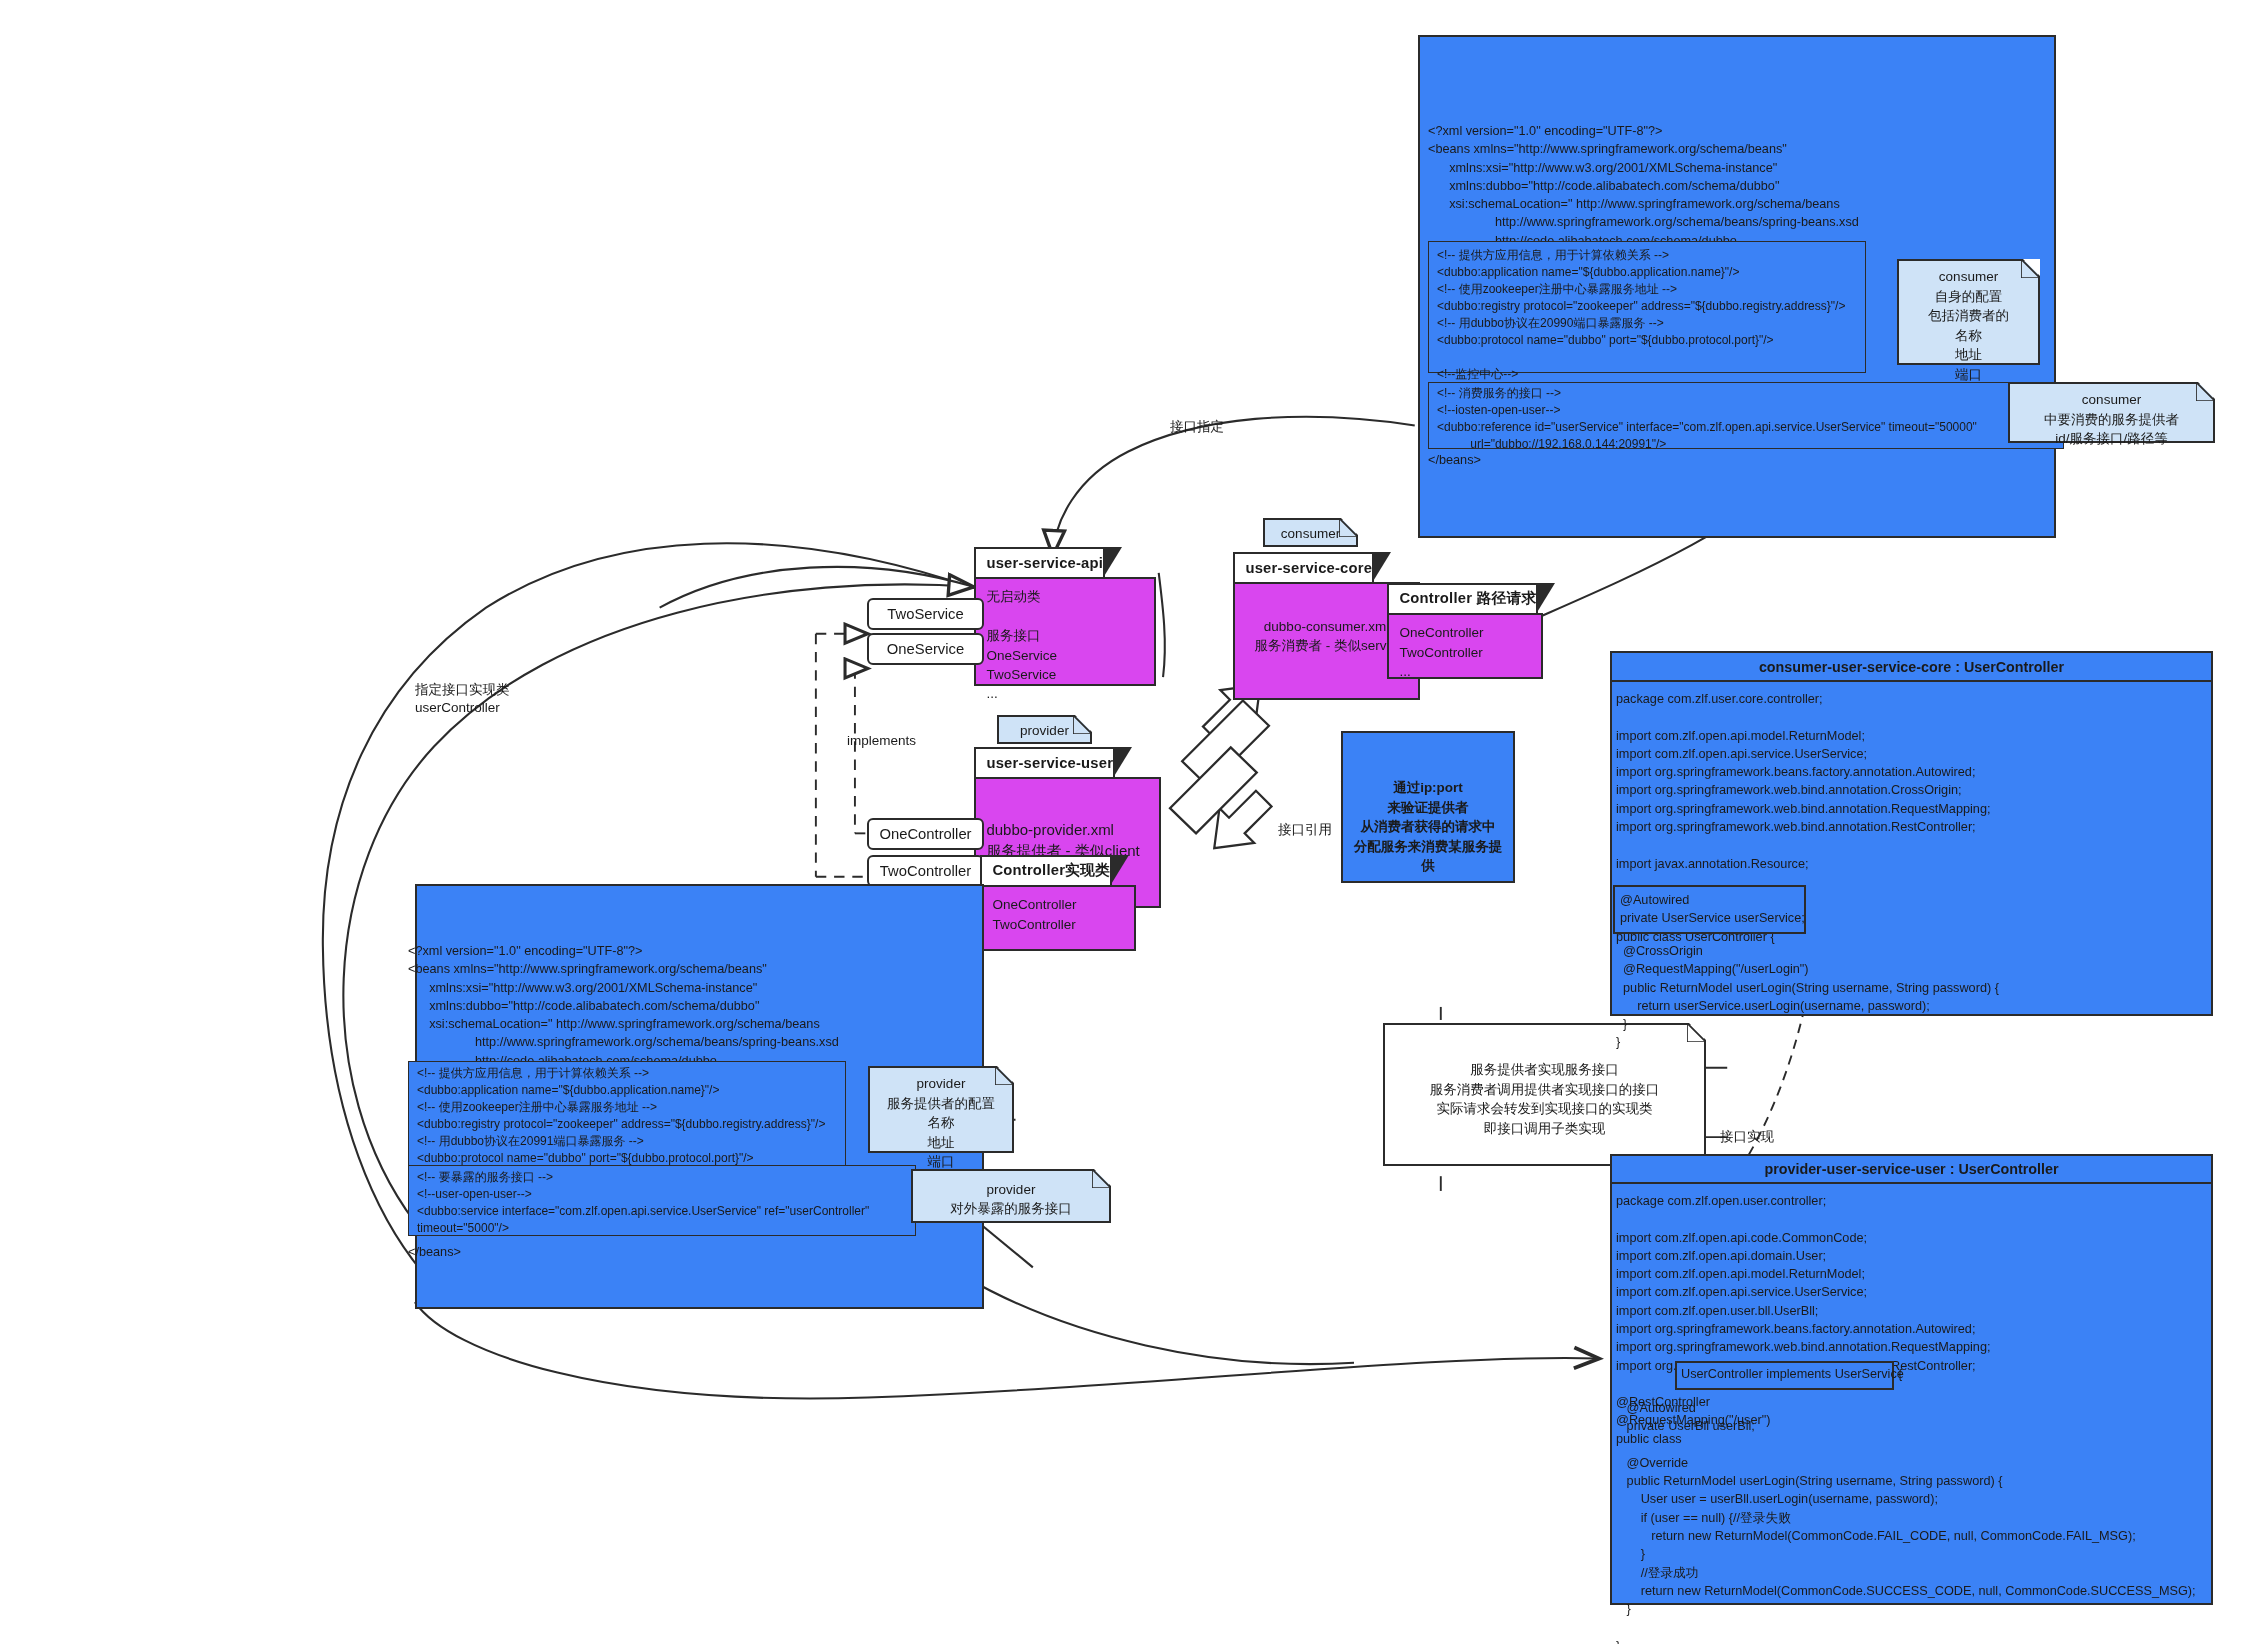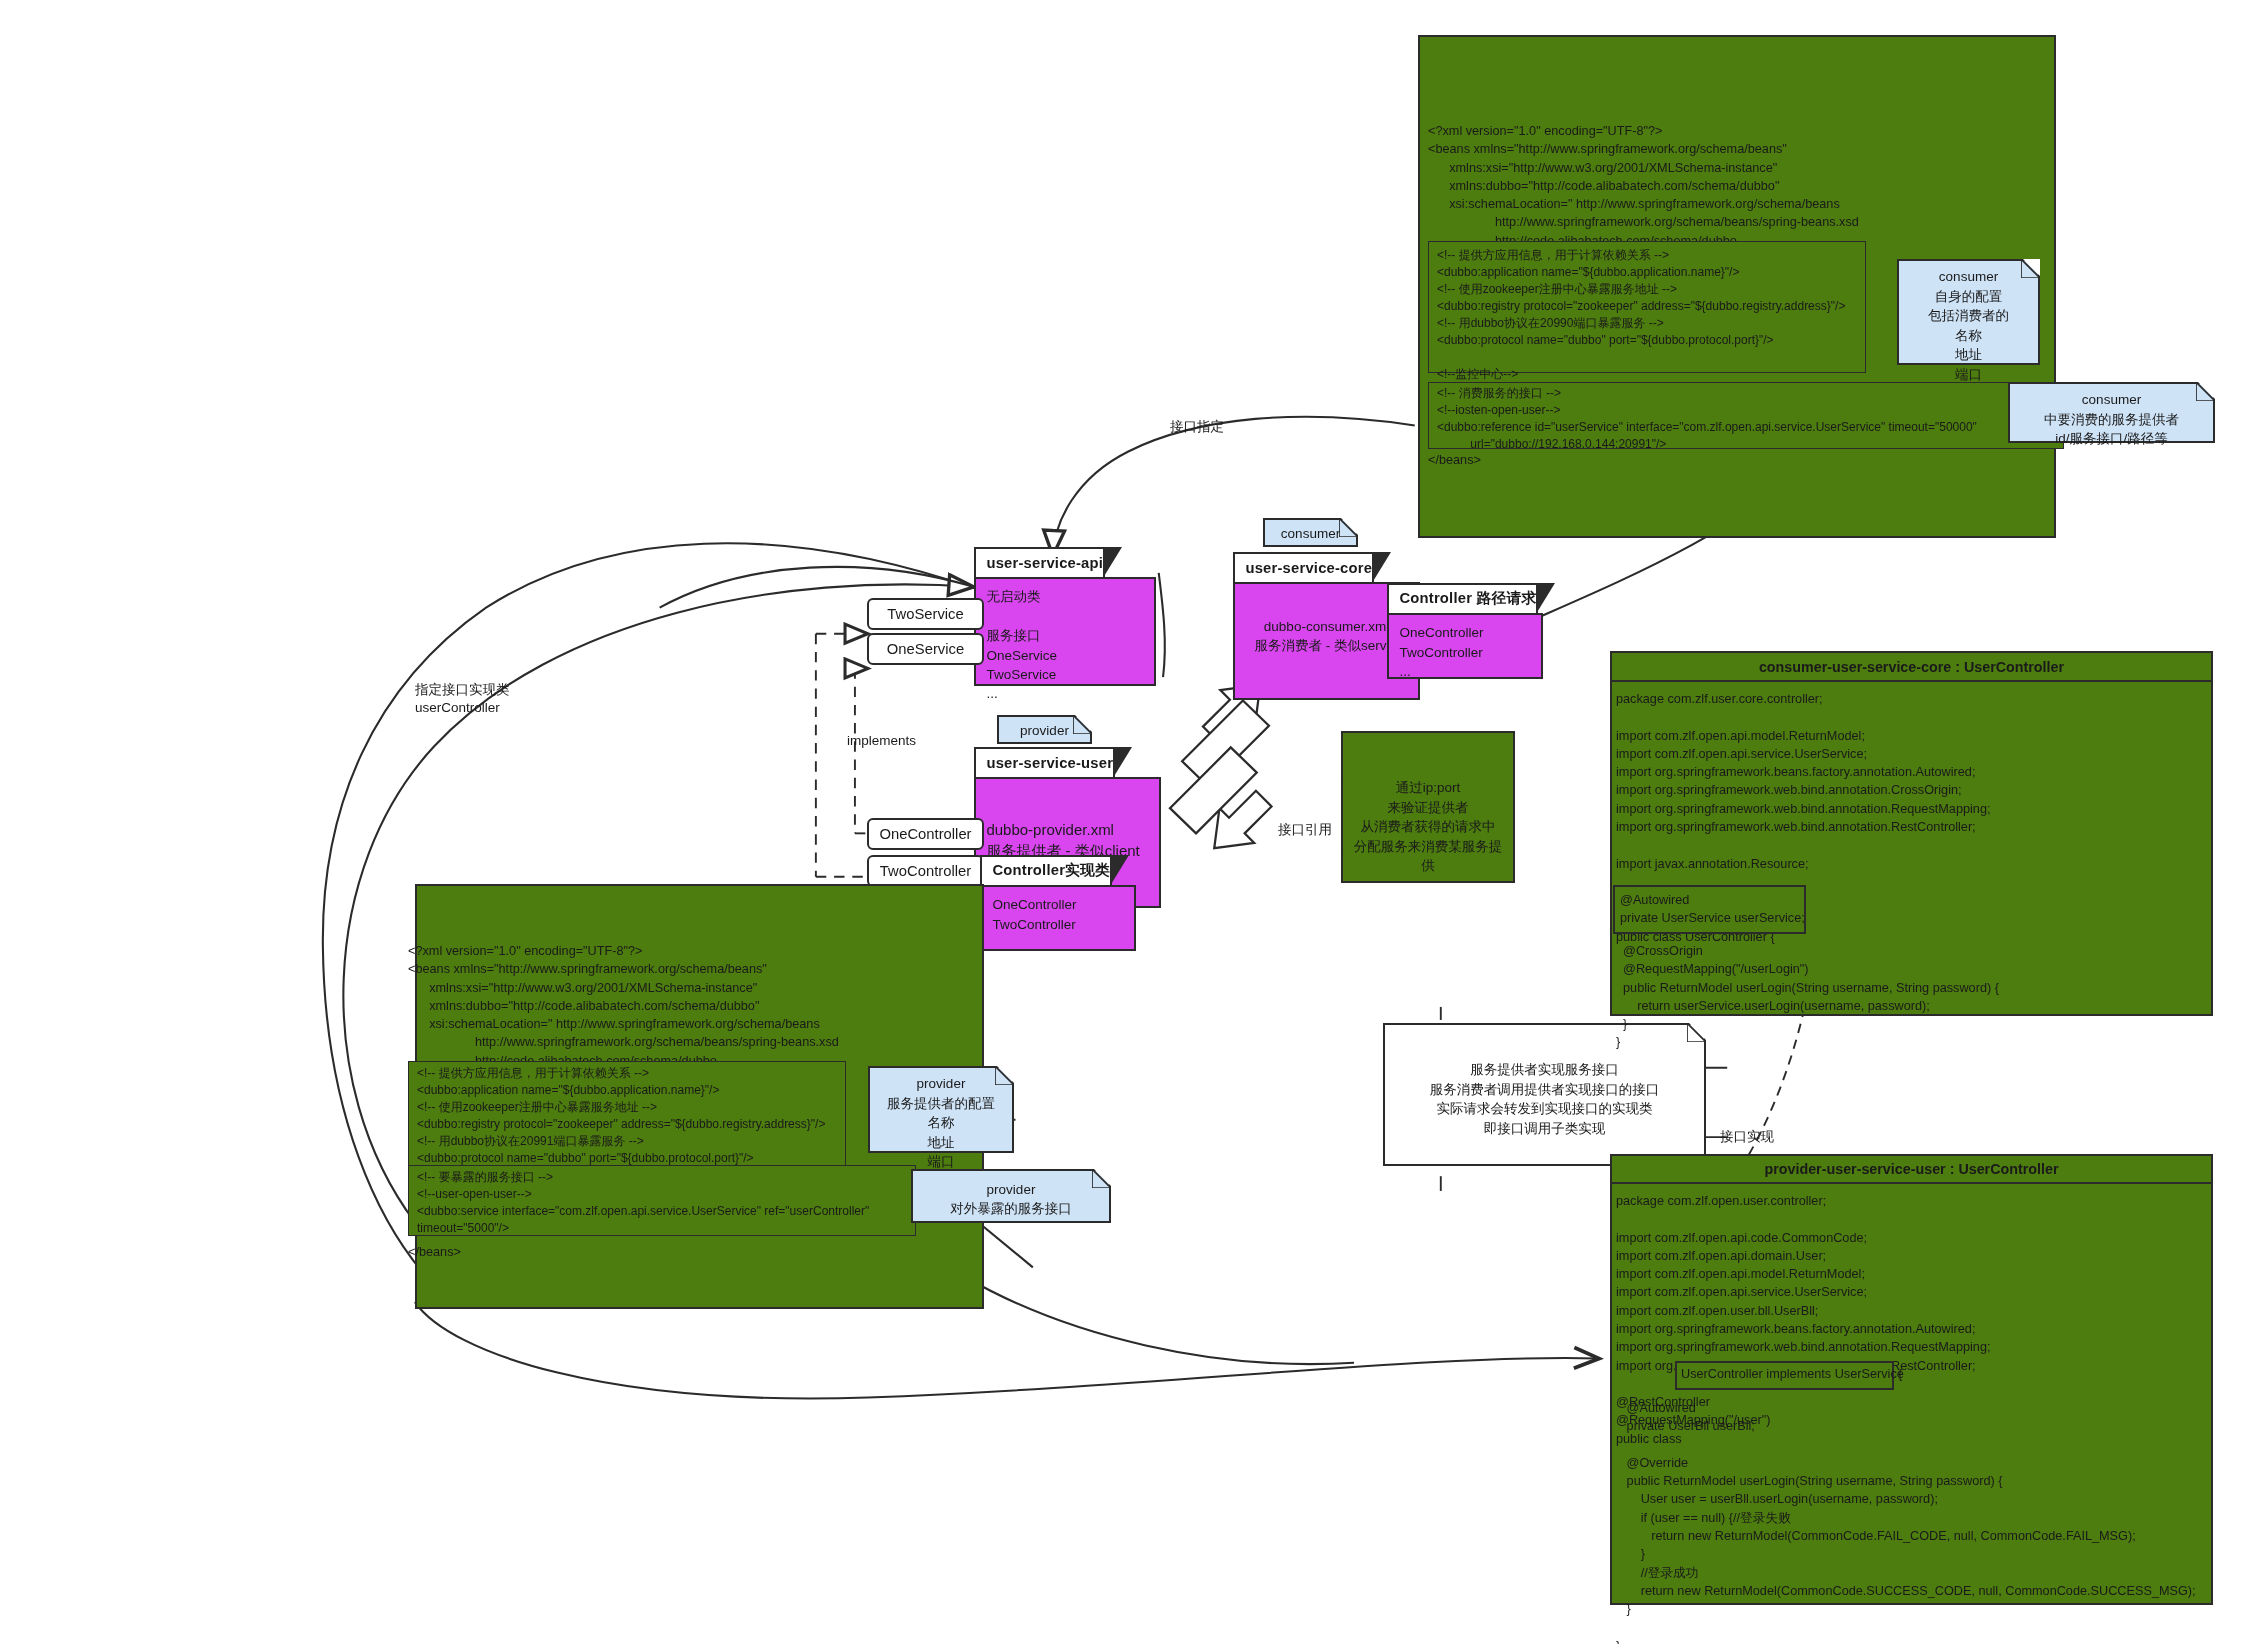--- a/index.html
+++ b/index.html
@@ -65,23 +65,24 @@
     border-radius: 6px;
     box-sizing: border-box;
     display: flex;
     align-items: center;
     justify-content: center;
     font-size: 14.8px;
   }
 
   
   .rect {
-    background: #4d7c0f;
+    background: #3b82f6;
     border: 2.2px solid #2b2b2b;
     box-sizing: border-box;
+    font-weight: bold;
   }
   .rect-thin { border-width: 1.7px; }
 
   
   .note {
     box-sizing: border-box;
     border: 2.2px solid #2b2b2b;
     background: #ffffff;
     position: absolute;
   }

